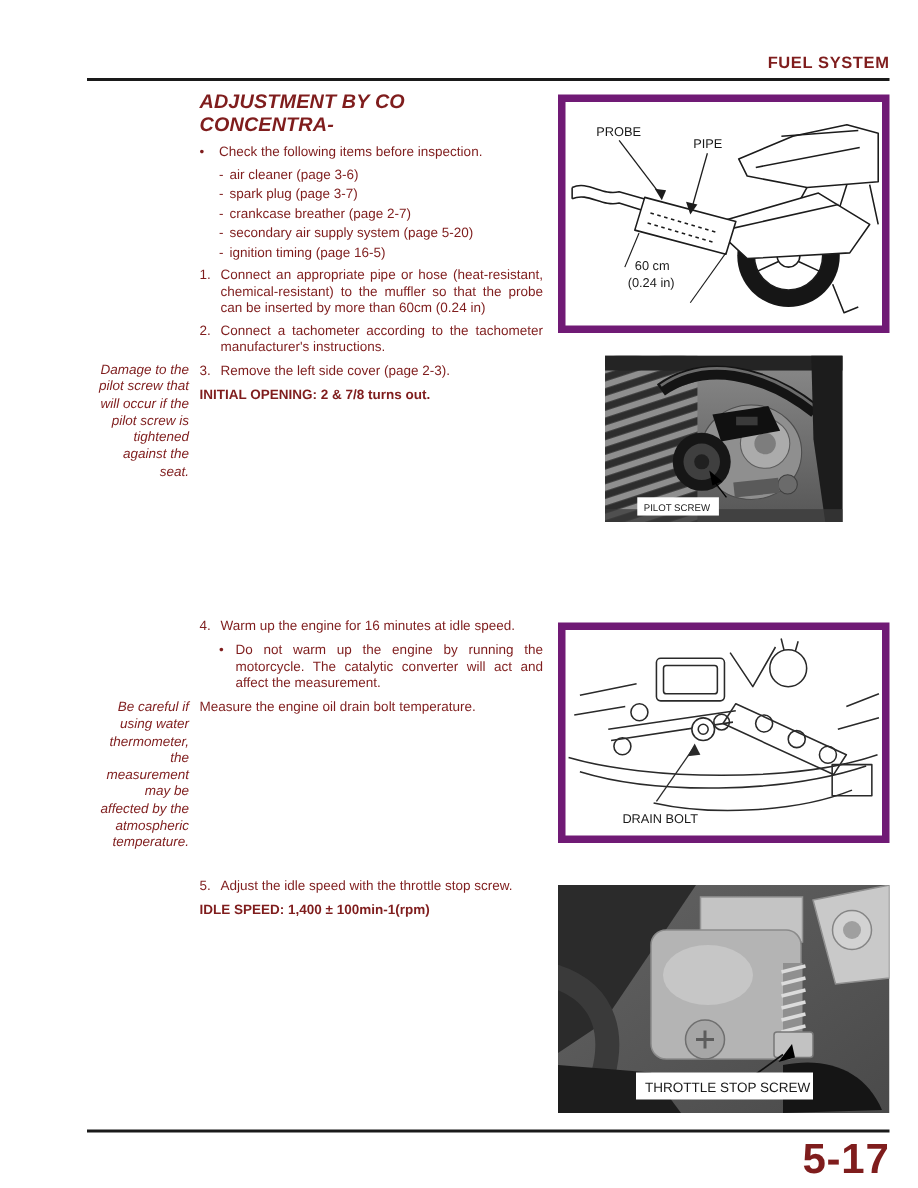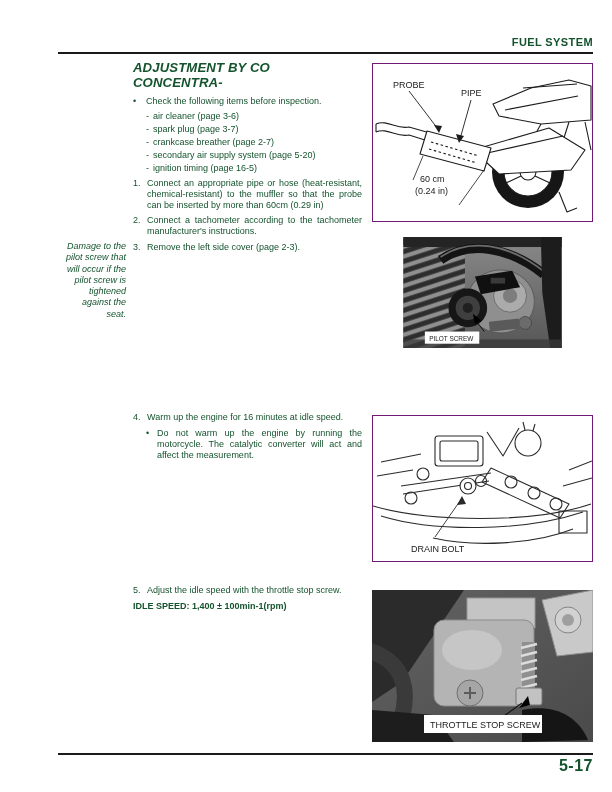--- a/index.html
+++ b/index.html
@@ -1,22 +1,22 @@
 <!DOCTYPE html>
 <html><head>
 <meta charset="utf-8">
 <style>
   html,body{margin:0;padding:0;background:#e8e8e8;}
   .page{position:relative;width:612px;height:792px;background:#ffffff;margin:0 auto;
-        font-family:"Liberation Sans",sans-serif;color:#14532d;overflow:hidden;}
+        font-family:"Liberation Sans",sans-serif;color:#7f1d1d;overflow:hidden;}
   
   .header-title{position:absolute;top:36px;right:19px;font-size:11px;font-weight:bold;letter-spacing:.4px;}
   .header-rule{position:absolute;top:52px;left:58px;right:19px;height:2px;background:#1a1a1a;}
   .footer-rule{position:absolute;top:753px;left:58px;right:19px;height:2px;background:#1a1a1a;}
-  .page-number{position:absolute;top:757px;right:19px;font-size:16px;font-weight:bold;letter-spacing:.5px;}
+  .page-number{position:absolute;top:757px;right:19px;font-size:28px;font-weight:bold;letter-spacing:.5px;}
   
   .main-col{position:absolute;left:133px;width:229px;font-size:9px;line-height:11px;}
   .block-a{top:60px;}
   .block-b{top:242px;}
   .block-c{top:412px;}
   .block-d{top:585px;}
   .article-title{font-size:13.2px;font-weight:bold;line-height:15px;letter-spacing:.1px;margin-bottom:6px;font-style:italic;}
   .bullet-row{display:flex;margin-bottom:4px;}
   .marker{width:13px;flex:none;}
   .check-list{margin-left:13px;}
@@ -29,21 +29,21 @@
   .sub-bullet .marker{width:11px;}
   .para{margin-top:5px;text-align:justify;}
   .spec{margin-top:5px;font-weight:bold;}
   
   .margin-note{position:absolute;left:40px;width:86px;text-align:right;
                font-style:italic;font-size:9px;line-height:11.3px;}
   .note1{top:241px;}
   .note2{top:466px;}
   
   .fig{position:absolute;left:372px;}
-  .fig-bordered{border:1px solid #701a75;background:#fff;box-sizing:border-box;}
+  .fig-bordered{border:5px solid #701a75;background:#fff;box-sizing:border-box;}
   .fig1{top:63px;width:221px;height:159px;}
   .fig2{top:237px;width:221px;height:111px;}
   .fig3{top:415px;width:221px;height:147px;}
   .fig4{top:590px;width:221px;height:152px;}
   .fig svg{display:block;width:100%;height:100%;}
   svg text{font-family:"Liberation Sans",sans-serif;fill:#1a1a1a;}
 </style>
 </head>
 <body>
 
@@ -77,21 +77,21 @@
         <span class="dash">-</span>
         <span>secondary air supply system (page 5-20)</span>
       </div>
       <div class="check-item">
         <span class="dash">-</span>
         <span>ignition timing (page 16-5)</span>
       </div>
     </div>
     <div class="step">
       <span class="num">1.</span>
-      <span class="jtext">Connect an appropriate pipe or hose (heat-resistant, chemical-resistant) to the muffler so that the probe can be inserted by more than 60cm (0.29 in)</span>
+      <span class="jtext">Connect an appropriate pipe or hose (heat-resistant, chemical-resistant) to the muffler so that the probe can be inserted by more than 60cm (0.24 in)</span>
     </div>
     <div class="step">
       <span class="num">2.</span>
       <span class="jtext">Connect a tachometer according to the tachometer manufacturer's instructions.</span>
     </div>
   </div>
 
   <div class="margin-note note1">
     <div>Damage to the</div>
     <div>pilot screw that</div>
@@ -100,33 +100,46 @@
     <div>tightened</div>
     <div>against the</div>
     <div>seat.</div>
   </div>
 
   <div class="main-col block-b">
     <div class="step" style="margin-top:0">
       <span class="num">3.</span>
       <span class="jtext">Remove the left side cover (page 2-3).</span>
     </div>
+    <div class="spec">INITIAL OPENING: 2 &amp; 7/8 turns out.</div>
   </div>
 
   <div class="main-col block-c">
     <div class="step" style="margin-top:0">
       <span class="num">4.</span>
       <span class="jtext">Warm up the engine for 16 minutes at idle speed.</span>
     </div>
     <div class="sub-bullet">
       <span class="marker">•</span>
       <span class="jtext">Do not warm up the engine by running the motorcycle. The catalytic converter will act and affect the measurement.</span>
     </div>
-  </div>
-
+    <div class="para">Measure the engine oil drain bolt temperature.</div>
+  </div>
+
+  <div class="margin-note note2">
+    <div>Be careful if</div>
+    <div>using water</div>
+    <div>thermometer,</div>
+    <div>the</div>
+    <div>measurement</div>
+    <div>may be</div>
+    <div>affected by the</div>
+    <div>atmospheric</div>
+    <div>temperature.</div>
+  </div>
 
   <div class="main-col block-d">
     <div class="step" style="margin-top:0">
       <span class="num">5.</span>
       <span class="jtext">Adjust the idle speed with the throttle stop screw.</span>
     </div>
     <div class="spec">IDLE SPEED: 1,400 ± 100min-1(rpm)</div>
   </div>
 
   <div class="fig fig1 fig-bordered">

